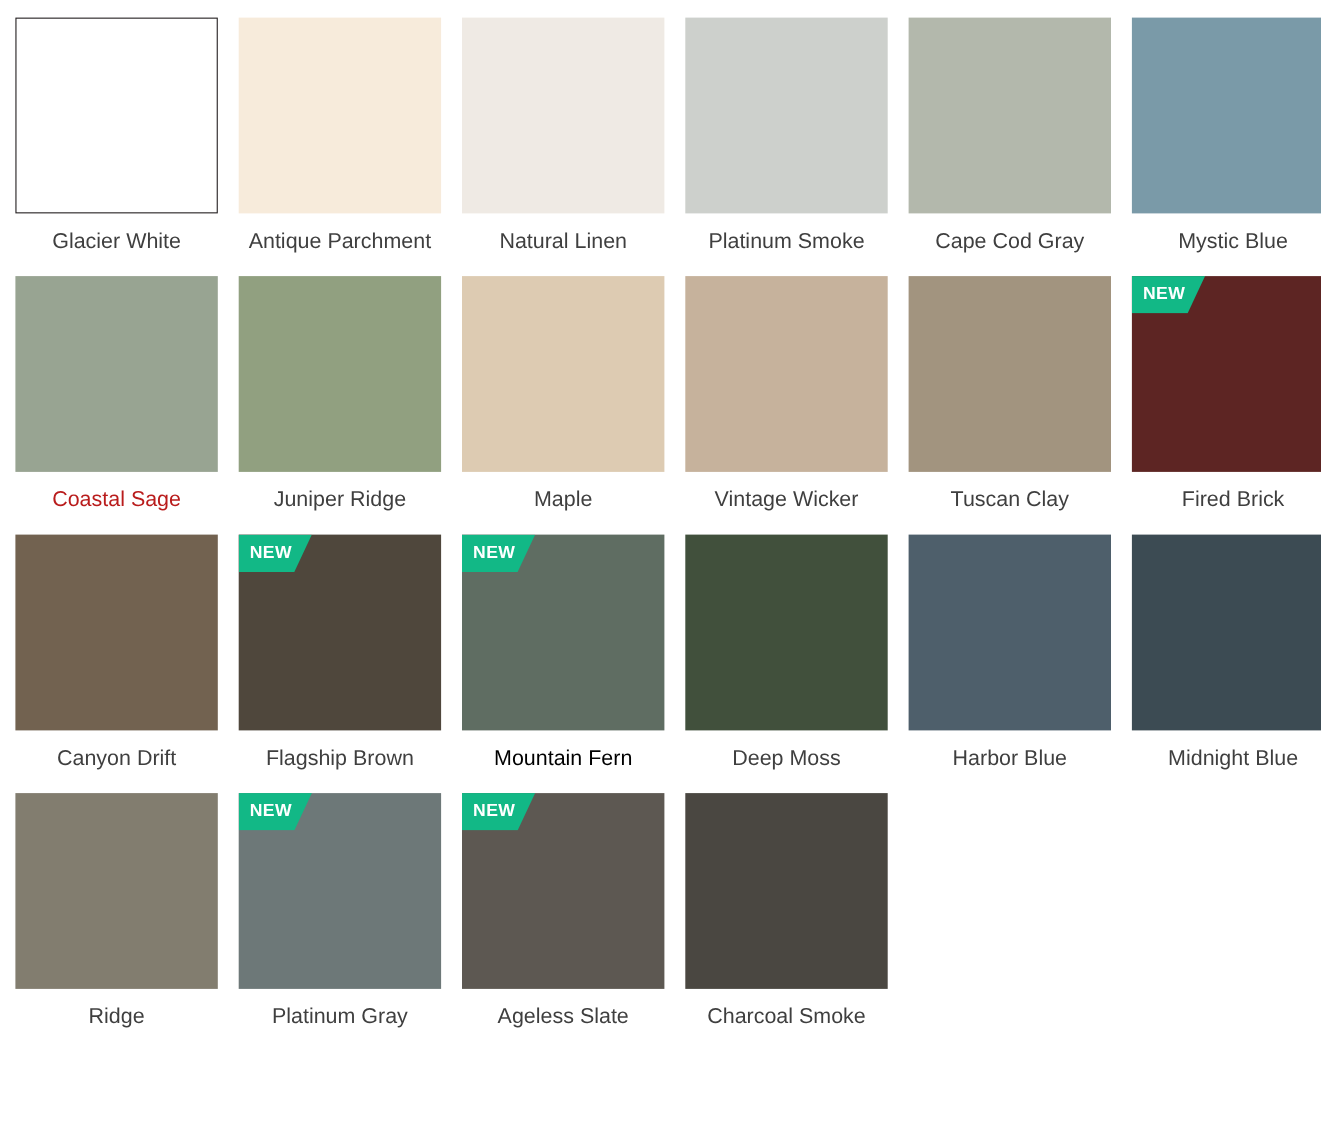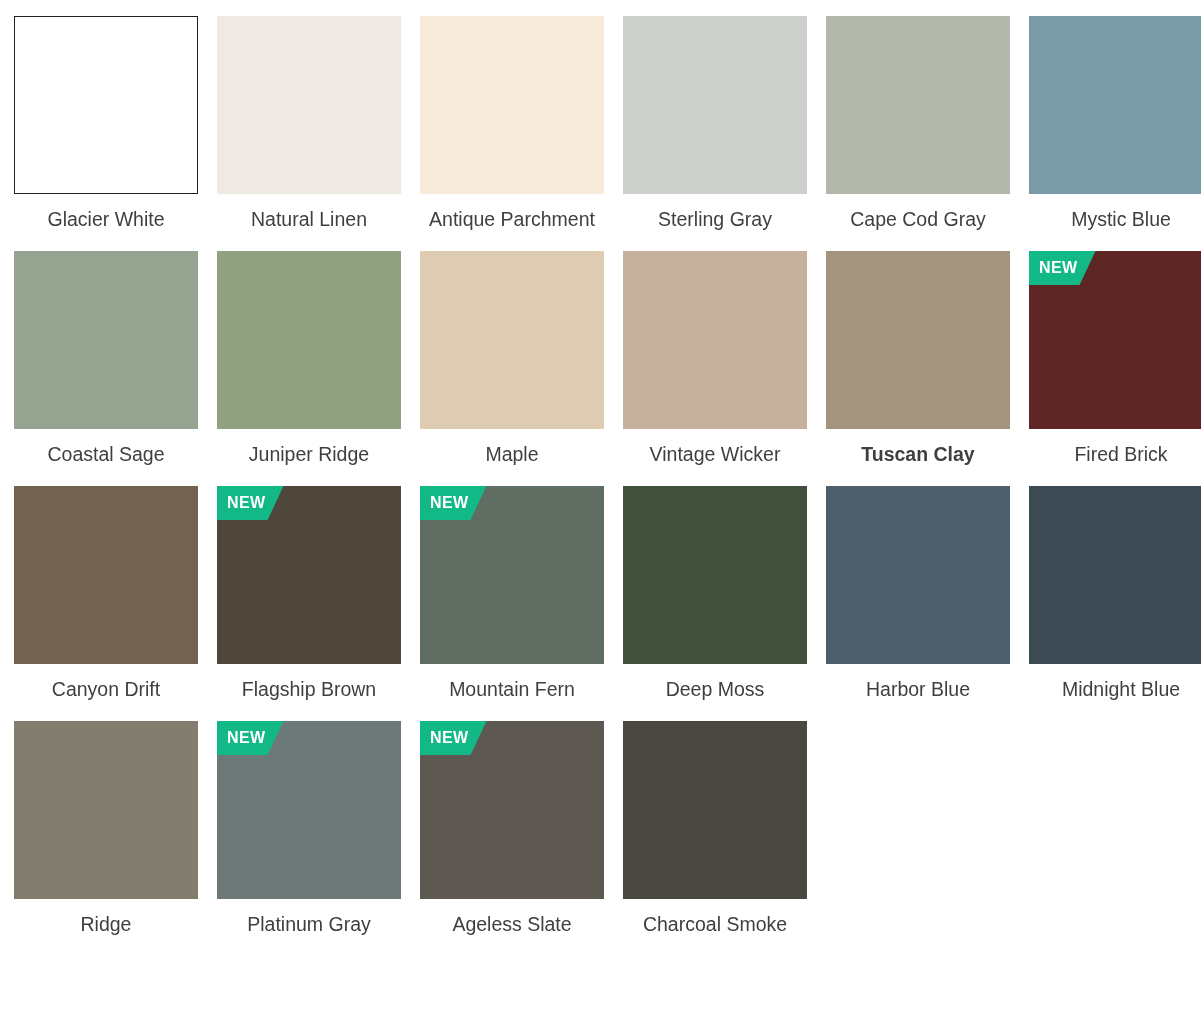--- a/index.html
+++ b/index.html
@@ -67,58 +67,58 @@
 </style>
 </head>
 <body style="background: rgb(255, 255, 255);">
 
 <main id="palette-grid">
     <div class="swatch-card">
       <div class="swatch-chip bordered" style="background: rgb(255, 255, 255);"></div>
       <div class="swatch-label" style="color: rgb(63, 63, 63);">Glacier White</div>
     </div>
     <div class="swatch-card">
+      <div class="swatch-chip" style="background: rgb(247, 235, 219);"></div>
+      <div class="swatch-label" style="color: rgb(63, 63, 63);">Antique Parchment</div>
+    </div>
+    <div class="swatch-card">
       <div class="swatch-chip" style="background: rgb(239, 234, 228);"></div>
       <div class="swatch-label" style="color: rgb(63, 63, 63);">Natural Linen</div>
     </div>
     <div class="swatch-card">
-      <div class="swatch-chip" style="background: rgb(247, 235, 219);"></div>
-      <div class="swatch-label" style="color: rgb(63, 63, 63);">Antique Parchment</div>
-    </div>
-    <div class="swatch-card">
       <div class="swatch-chip" style="background: rgb(205, 208, 204);"></div>
-      <div class="swatch-label" style="color: rgb(63, 63, 63);">Sterling Gray</div>
+      <div class="swatch-label" style="color: rgb(63, 63, 63);">Platinum Smoke</div>
     </div>
     <div class="swatch-card">
       <div class="swatch-chip" style="background: rgb(179, 184, 172);"></div>
       <div class="swatch-label" style="color: rgb(63, 63, 63);">Cape Cod Gray</div>
     </div>
     <div class="swatch-card">
       <div class="swatch-chip" style="background: rgb(122, 154, 168);"></div>
       <div class="swatch-label" style="color: rgb(63, 63, 63);">Mystic Blue</div>
     </div>
     <div class="swatch-card">
       <div class="swatch-chip" style="background: rgb(152, 164, 146);"></div>
-      <div class="swatch-label" style="color: #404040;">Coastal Sage</div>
+      <div class="swatch-label" style="color: #b91c1c;">Coastal Sage</div>
     </div>
     <div class="swatch-card">
       <div class="swatch-chip" style="background: rgb(145, 160, 128);"></div>
       <div class="swatch-label" style="color: rgb(63, 63, 63);">Juniper Ridge</div>
     </div>
     <div class="swatch-card">
       <div class="swatch-chip" style="background: rgb(221, 203, 178);"></div>
       <div class="swatch-label" style="color: rgb(63, 63, 63);">Maple</div>
     </div>
     <div class="swatch-card">
       <div class="swatch-chip" style="background: rgb(198, 178, 156);"></div>
       <div class="swatch-label" style="color: rgb(63, 63, 63);">Vintage Wicker</div>
     </div>
     <div class="swatch-card">
       <div class="swatch-chip" style="background: rgb(162, 148, 127);"></div>
-      <div class="swatch-label" style="color: rgb(63, 63, 63); font-weight: bold;">Tuscan Clay</div>
+      <div class="swatch-label" style="color: rgb(63, 63, 63);">Tuscan Clay</div>
     </div>
     <div class="swatch-card">
       <div class="swatch-chip" style="background: rgb(93, 37, 35);">
         <span class="new-badge" style="background: rgb(18, 184, 134); color: rgb(255, 255, 255);">NEW</span>
       </div>
       <div class="swatch-label" style="color: rgb(63, 63, 63);">Fired Brick</div>
     </div>
     <div class="swatch-card">
       <div class="swatch-chip" style="background: rgb(114, 98, 80);"></div>
       <div class="swatch-label" style="color: rgb(63, 63, 63);">Canyon Drift</div>
@@ -126,21 +126,21 @@
     <div class="swatch-card">
       <div class="swatch-chip" style="background: rgb(79, 71, 60);">
         <span class="new-badge" style="background: rgb(18, 184, 134); color: rgb(255, 255, 255);">NEW</span>
       </div>
       <div class="swatch-label" style="color: rgb(63, 63, 63);">Flagship Brown</div>
     </div>
     <div class="swatch-card">
       <div class="swatch-chip" style="background: rgb(95, 109, 98);">
         <span class="new-badge" style="background: rgb(18, 184, 134); color: rgb(255, 255, 255);">NEW</span>
       </div>
-      <div class="swatch-label" style="color: #404040;">Mountain Fern</div>
+      <div class="swatch-label" style="color: #000000;">Mountain Fern</div>
     </div>
     <div class="swatch-card">
       <div class="swatch-chip" style="background: rgb(65, 80, 60);"></div>
       <div class="swatch-label" style="color: rgb(63, 63, 63);">Deep Moss</div>
     </div>
     <div class="swatch-card">
       <div class="swatch-chip" style="background: rgb(78, 95, 107);"></div>
       <div class="swatch-label" style="color: rgb(63, 63, 63);">Harbor Blue</div>
     </div>
     <div class="swatch-card">

